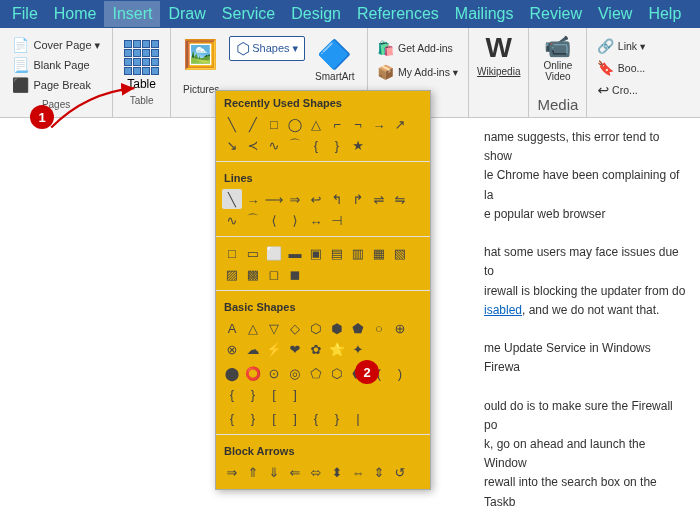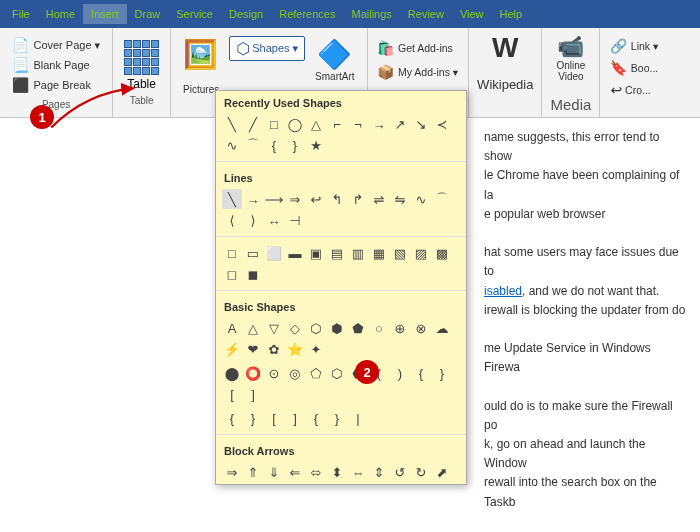--- a/index.html
+++ b/index.html
@@ -10,22 +10,22 @@
       display: flex;
       background: #2b579a;
       color: #fff;
       height: 28px;
       align-items: center;
       padding: 0 4px;
     }
     .menubar-item {
       padding: 4px 8px;
       cursor: pointer;
-      font-size: 11px;
-      color: #84cc16;
+      font-size: 16px;
+      color: #5eead4;
     }
     .menubar-item:hover, .menubar-item.active {
       background: rgba(255,255,255,0.2);
     }
     .menubar-item.active {
       background: rgba(255,255,255,0.25);
     }
 
     
     .pages-group {
@@ -99,22 +99,22 @@
       cursor: pointer;
       font-size: 11px;
       color: #2b579a;
     }
 
     
     .shapes-dropdown {
       position: absolute;
       top: 90px;
       left: 215px;
-      width: 252px;
-      background: #fef9c3;
+      width: 216px;
+      background: #eab308;
       border: 1px solid #aaa;
       box-shadow: 2px 2px 8px rgba(0,0,0,0.3);
       z-index: 100;
       overflow-y: auto;
       max-height: 400px;
     }
 
     .shapes-section-title {
       font-size: 11px;
       font-weight: bold;
@@ -328,21 +328,21 @@
     </div>
     <div class="addins-btn" style="margin-top:4px;">
       <span class="btn-icon">📦</span>
       <span>My Add-ins ▾</span>
     </div>
     <div style="font-size:10px; color:#555; margin-top:auto;">Add-ins</div>
   </div>
 
   <div class="wiki-group" style="min-width:58px;">
     <span class="wiki-big">W</span>
-    <span style="font-size:13px; margin-top:13px; color:#333;">Wikipedia</span>
+    <span style="font-size:10px; margin-top:2px; color:#333;text-decoration:underline;">Wikipedia</span>
   </div>
 
   <div style="display:flex; flex-direction:column; align-items:center; padding:4px 8px; border-right:1px solid #c8c8c8;">
     <div class="illus-btn">
       <span class="online-video-icon">📹</span>
       <span style="font-size:10px;">Online</span>
       <span style="font-size:10px;">Video</span>
     </div>
     <div style="font-size:15px; color:#555; margin-top:auto;">Media</div>
   </div>
@@ -481,22 +481,22 @@
   </div>
 
 </div>
 
 <div class="doc-area">
   <p>name suggests, this error tend to show</p>
   <p>le Chrome have been complaining of la</p>
   <p>e popular web browser</p>
   <p>&nbsp;</p>
   <p>hat some users may face issues due to </p>
+  <p>irewall is blocking the updater from do</p>
   <p><span class="underline-text">isabled</span>, and we do not want that.</p>
-  <p>irewall is blocking the updater from do</p>
   <p>&nbsp;</p>
   <p>me Update Service in Windows Firewa</p>
   <p>&nbsp;</p>
   <p>ould do is to make sure the Firewall po</p>
   <p>k, go on ahead and launch the Window</p>
   <p>rewall into the search box on the Taskb</p>
   <p>&nbsp;</p>
   <p>need to select Allow apps and feature</p>
 </div>
 

